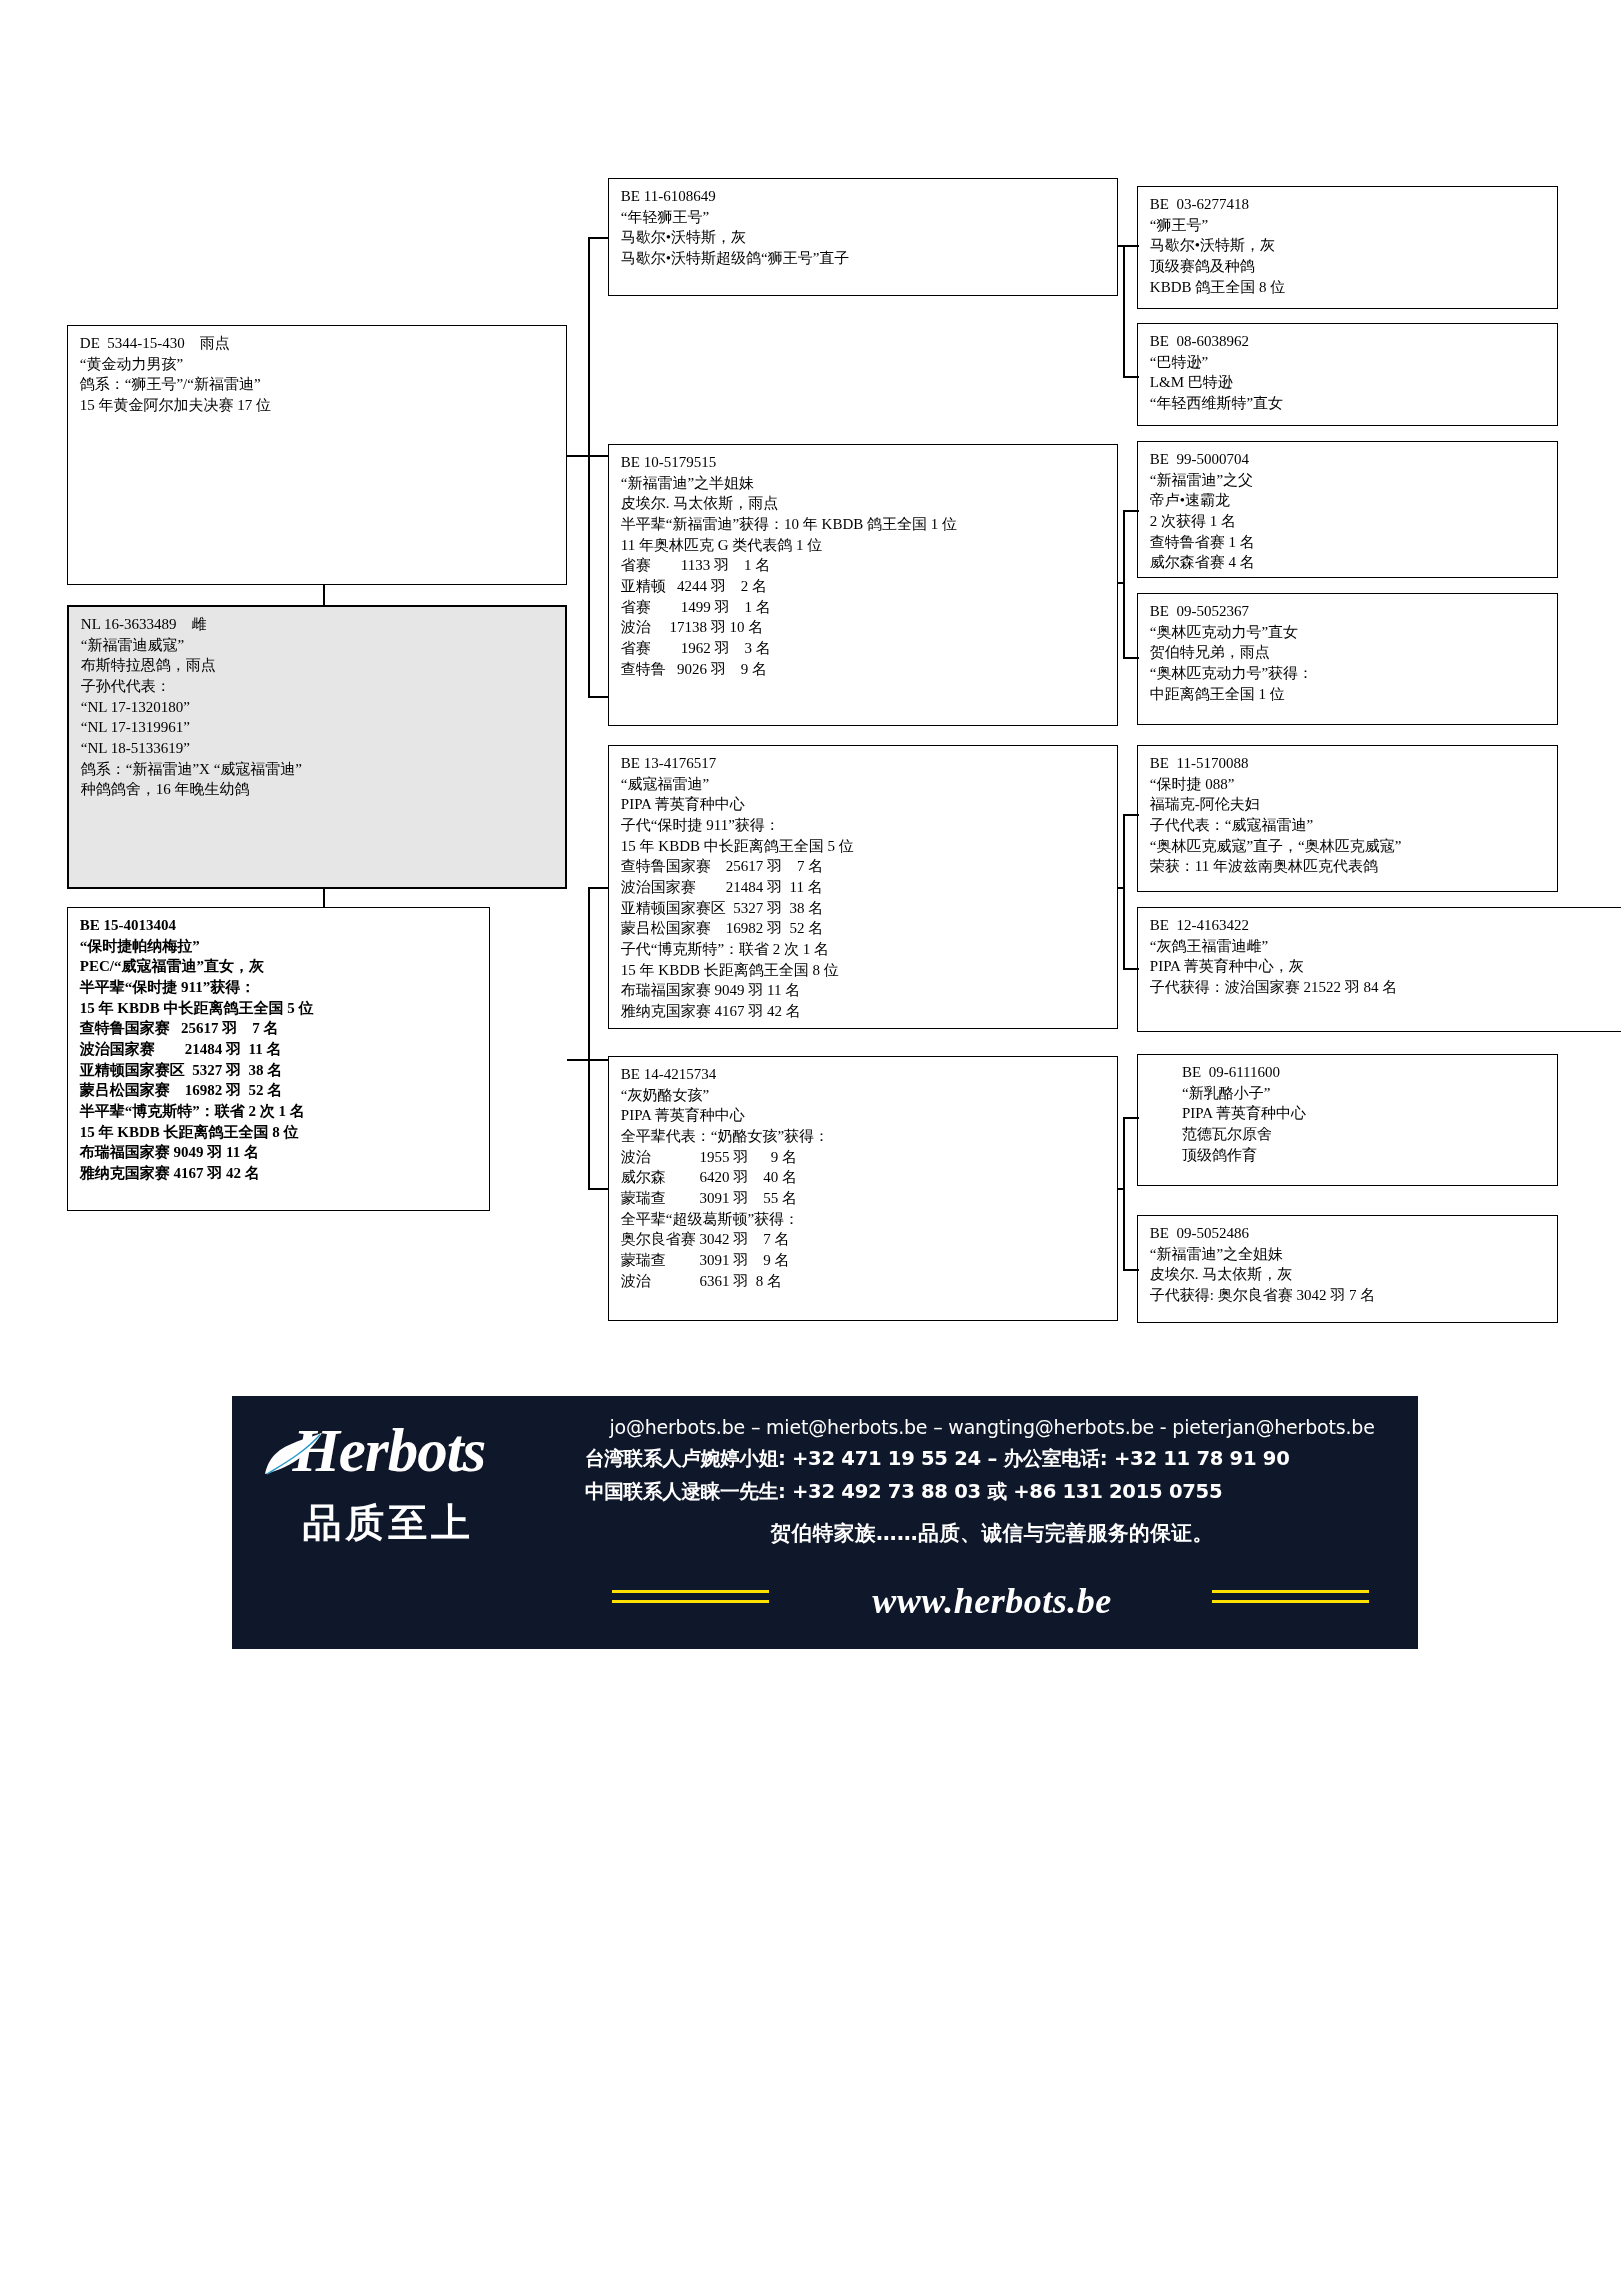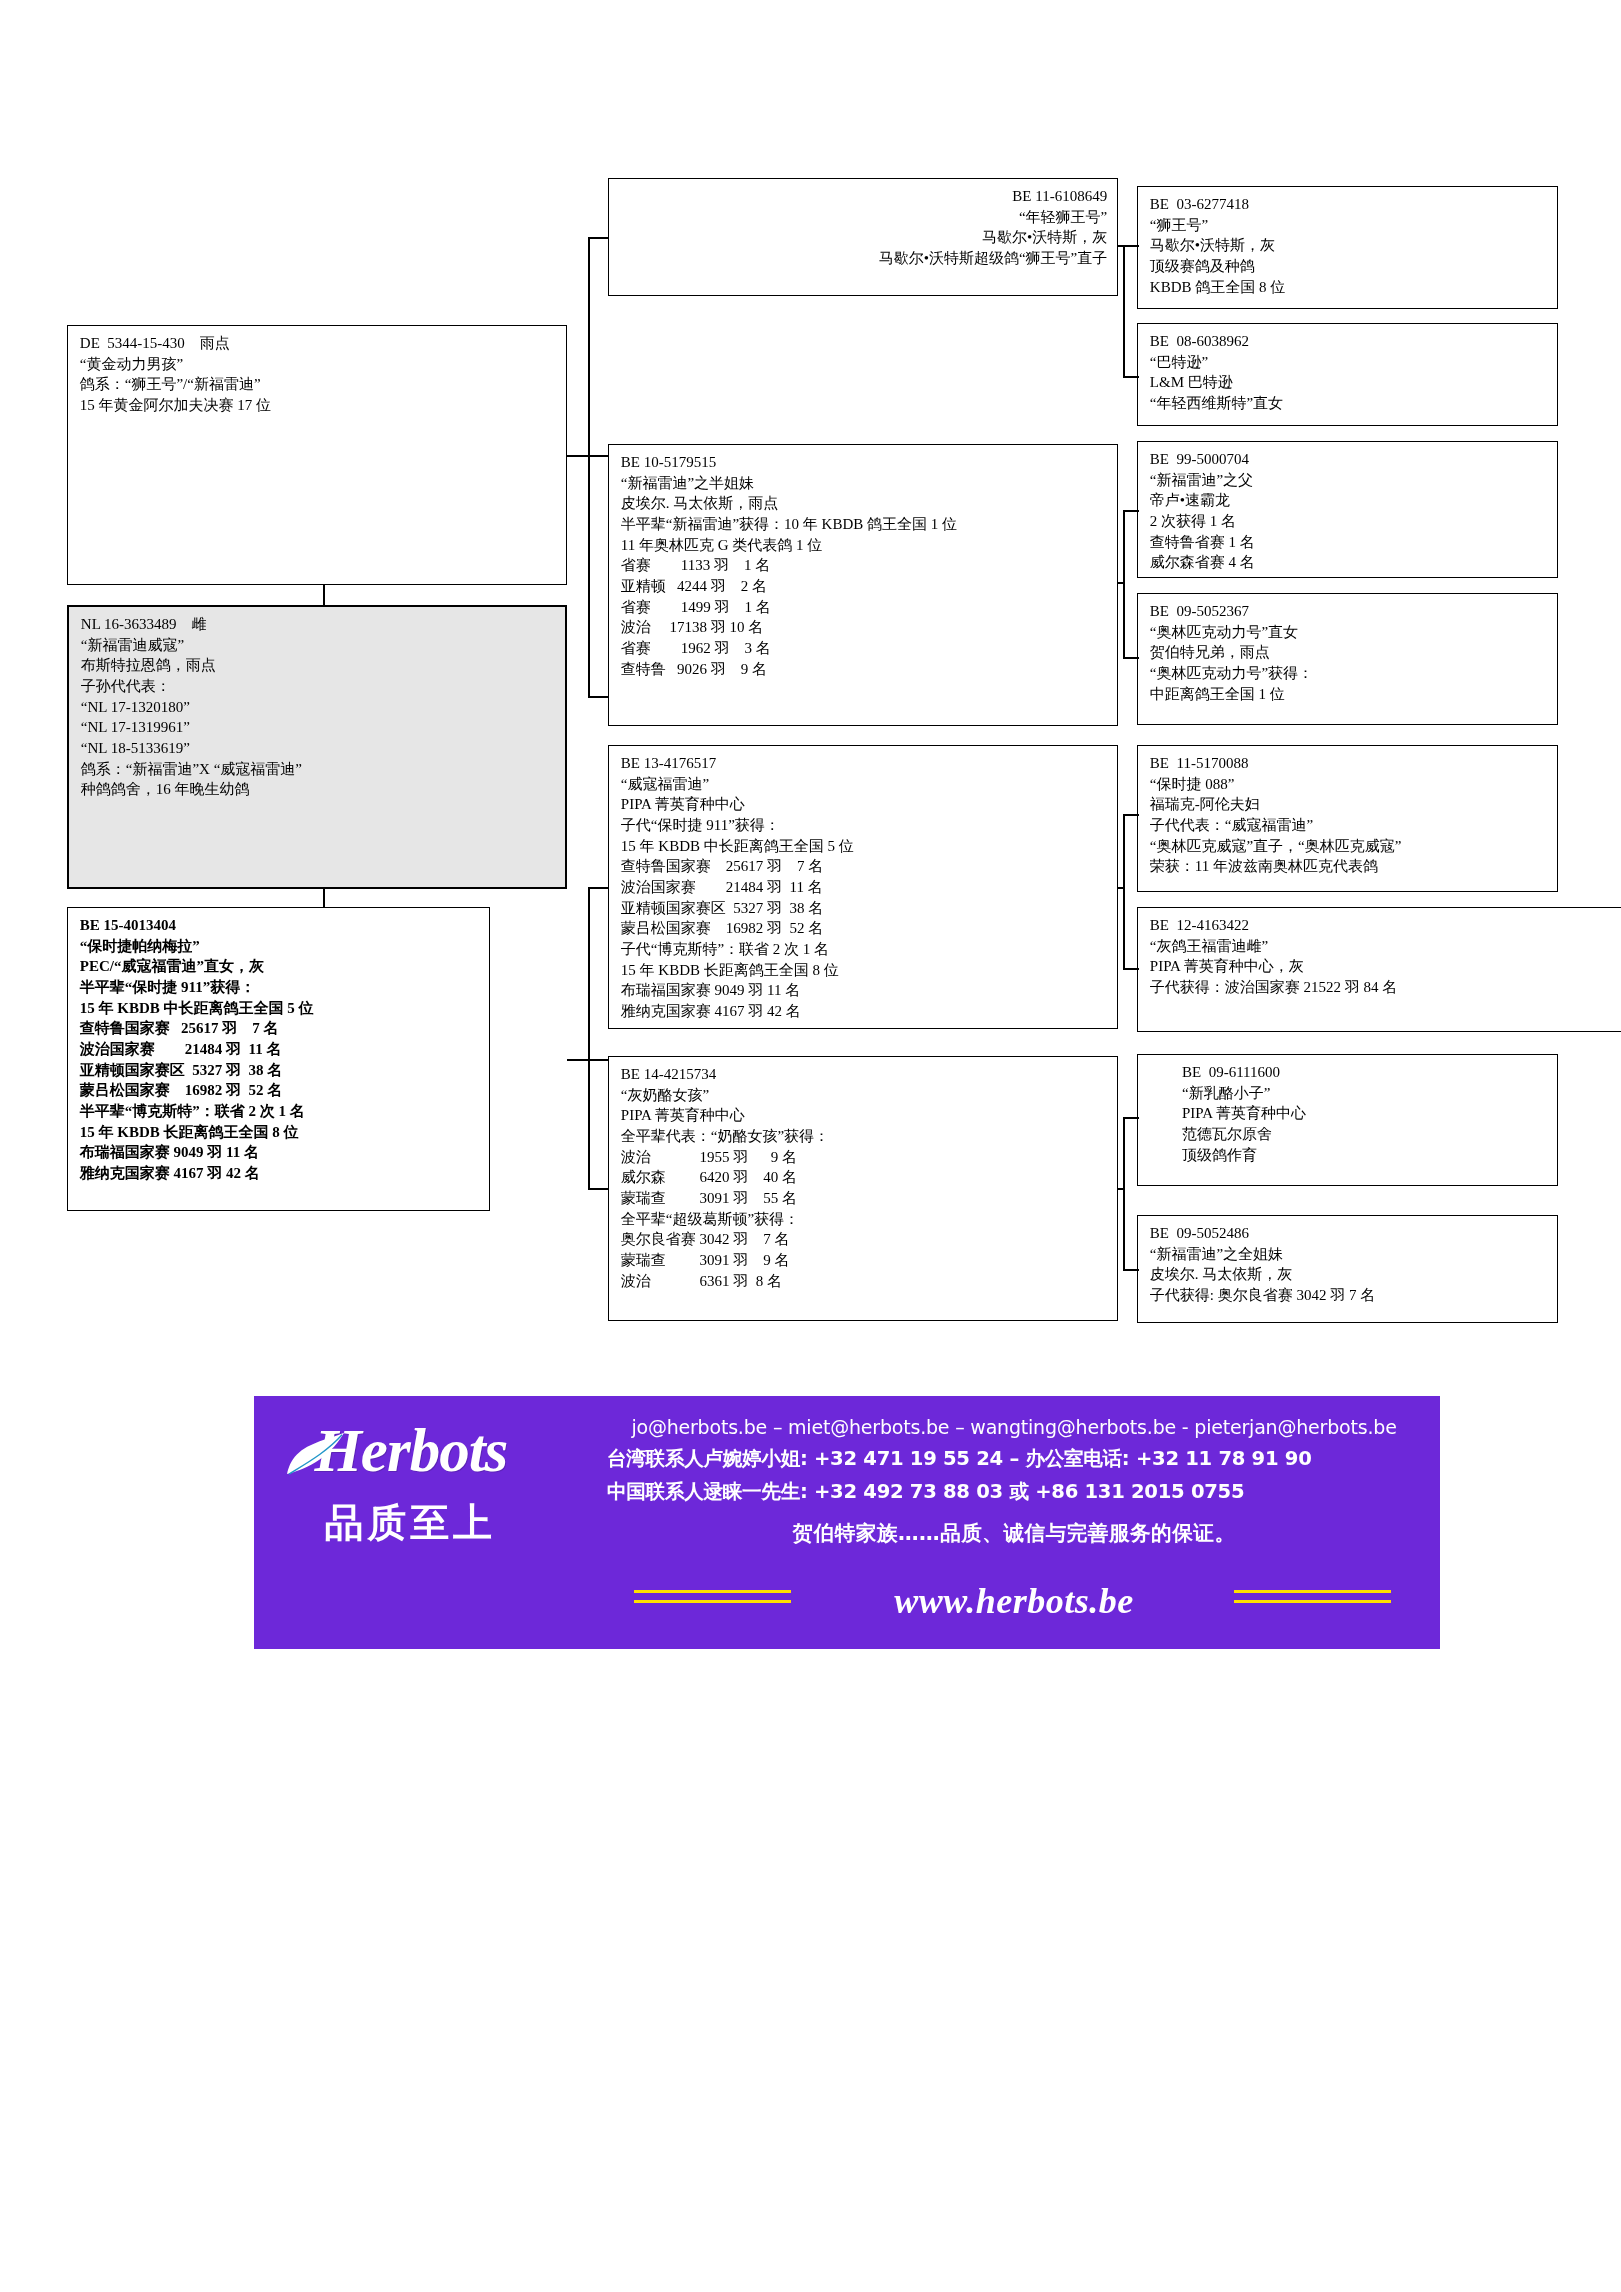--- a/index.html
+++ b/index.html
@@ -39,25 +39,25 @@
   .connector {
     position: absolute;
     background: #000;
   }
   .h-line { height: 1.5px; }
   .v-line { width: 1.5px; }
 
   
   .banner {
     position: absolute;
-    left: 254px;
+    left: 232px;
     top: 1396px;
     width: 1186px;
     height: 253px;
-    background: #6d28d9;
+    background: #0f172a;
     overflow: hidden;
   }
   .banner-left {
     position: absolute;
     left: 27.4px;
     top: 23.5px;
     width: 333px;
     height: 206px;
     color: #fff;
   }
@@ -163,21 +163,21 @@
 15 年 KBDB 中长距离鸽王全国 5 位
 查特鲁国家赛   25617 羽    7 名
 波治国家赛        21484 羽  11 名
 亚精顿国家赛区  5327 羽  38 名
 蒙吕松国家赛    16982 羽  52 名
 半平辈“博克斯特”：联省 2 次 1 名
 15 年 KBDB 长距离鸽王全国 8 位
 布瑞福国家赛 9049 羽 11 名
 雅纳克国家赛 4167 羽 42 名</div>
 
-  <div class="box" style="left:608px; top:178px; width:510px; height:118px;text-align:right;">BE 11-6108649
+  <div class="box" style="left:608px; top:178px; width:510px; height:118px;">BE 11-6108649
 “年轻狮王号”
 马歇尔•沃特斯，灰
 马歇尔•沃特斯超级鸽“狮王号”直子</div>
 
   <div class="box" style="left:608px; top:444px; width:510px; height:282px;">BE 10-5179515
 “新福雷迪”之半姐妹
 皮埃尔. 马太依斯，雨点
 半平辈“新福雷迪”获得：10 年 KBDB 鸽王全国 1 位
 11 年奥林匹克 G 类代表鸽 1 位
 省赛        1133 羽    1 名

